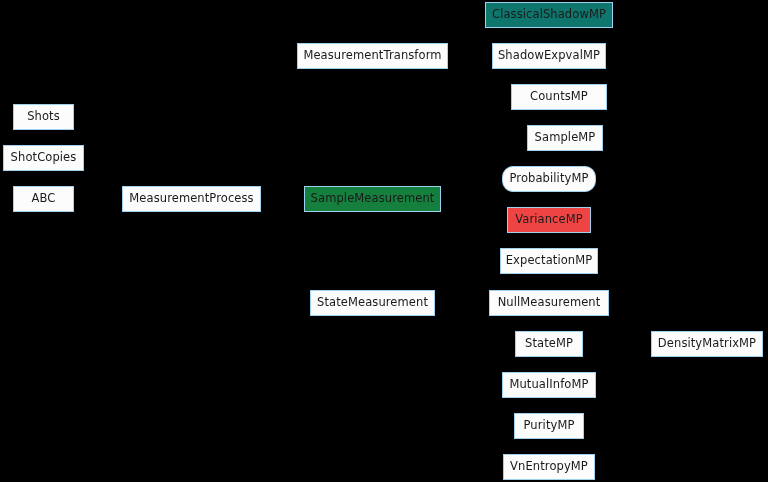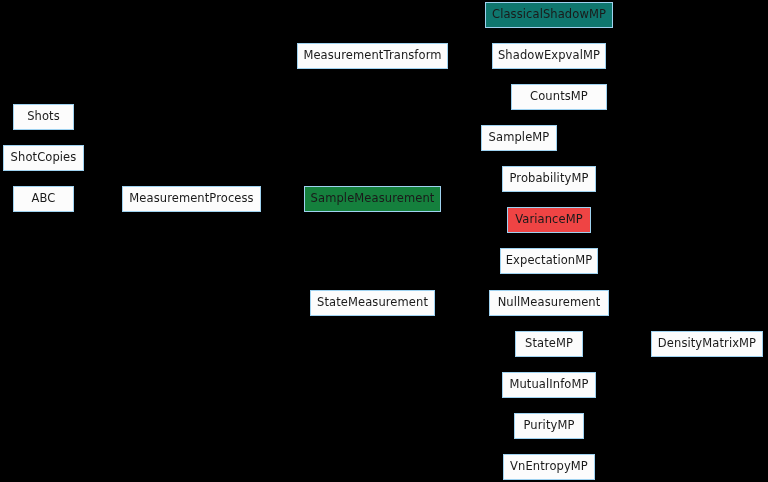--- a/index.html
+++ b/index.html
@@ -96,24 +96,24 @@
     </div>
     <div class="node" style="left: 485px; top: 2px; width: 128px; height: 26px; background: #0f766e; border-color: rgb(159, 210, 240); color: rgb(26, 26, 26);">
       <span class="node-label">ClassicalShadowMP</span>
     </div>
     <div class="node" style="left: 492px; top: 43px; width: 114px; height: 26px; background: rgb(252, 252, 252); border-color: rgb(159, 210, 240); color: rgb(26, 26, 26);">
       <span class="node-label">ShadowExpvalMP</span>
     </div>
     <div class="node" style="left: 511px; top: 84px; width: 96px; height: 26px; background: rgb(252, 252, 252); border-color: rgb(159, 210, 240); color: rgb(26, 26, 26);">
       <span class="node-label">CountsMP</span>
     </div>
-    <div class="node" style="left: 481px; top: 125px; width: 76px; height: 26px; background: rgb(252, 252, 252); border-color: rgb(159, 210, 240); color: rgb(26, 26, 26);">
+    <div class="node" style="left: 527px; top: 125px; width: 76px; height: 26px; background: rgb(252, 252, 252); border-color: rgb(159, 210, 240); color: rgb(26, 26, 26);">
       <span class="node-label">SampleMP</span>
     </div>
-    <div class="node" style="left: 502px; top: 166px; width: 94px; height: 26px; background: rgb(252, 252, 252); border-color: rgb(159, 210, 240); color: rgb(26, 26, 26);">
+    <div class="node" style="left: 502px; top: 166px; width: 94px; height: 26px; background: rgb(252, 252, 252); border-color: rgb(159, 210, 240); color: rgb(26, 26, 26); border-radius: 11px;">
       <span class="node-label">ProbabilityMP</span>
     </div>
     <div class="node" style="left: 507px; top: 207px; width: 84px; height: 26px; background: #ef4444; border-color: rgb(159, 210, 240); color: rgb(26, 26, 26);">
       <span class="node-label">VarianceMP</span>
     </div>
     <div class="node" style="left: 500px; top: 248px; width: 98px; height: 26px; background: rgb(252, 252, 252); border-color: rgb(159, 210, 240); color: rgb(26, 26, 26);">
       <span class="node-label">ExpectationMP</span>
     </div>
     <div class="node" style="left: 489px; top: 290px; width: 120px; height: 26px; background: rgb(252, 252, 252); border-color: rgb(159, 210, 240); color: rgb(26, 26, 26);">
       <span class="node-label">NullMeasurement</span>

